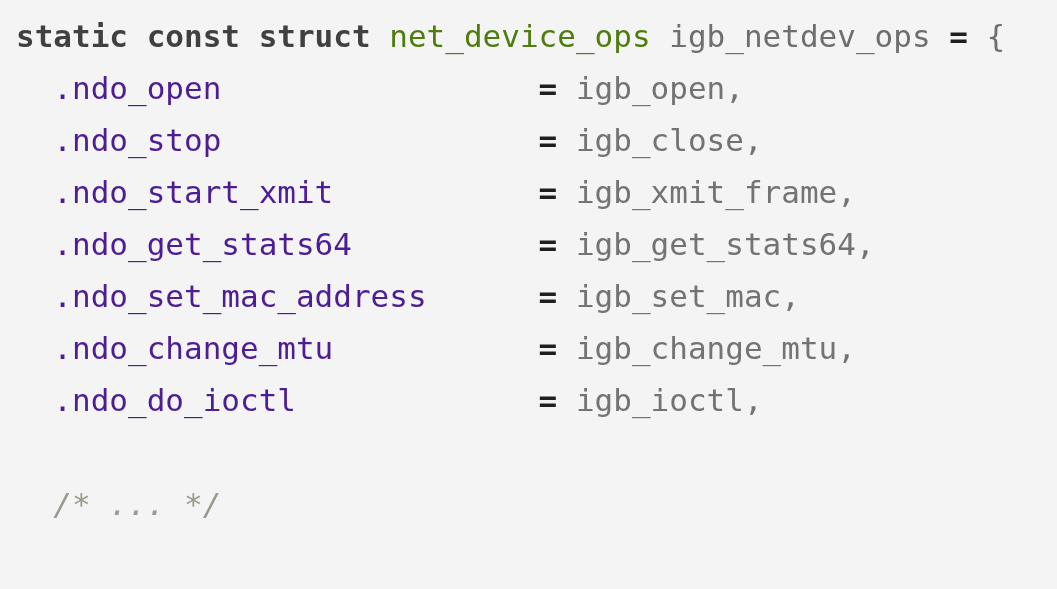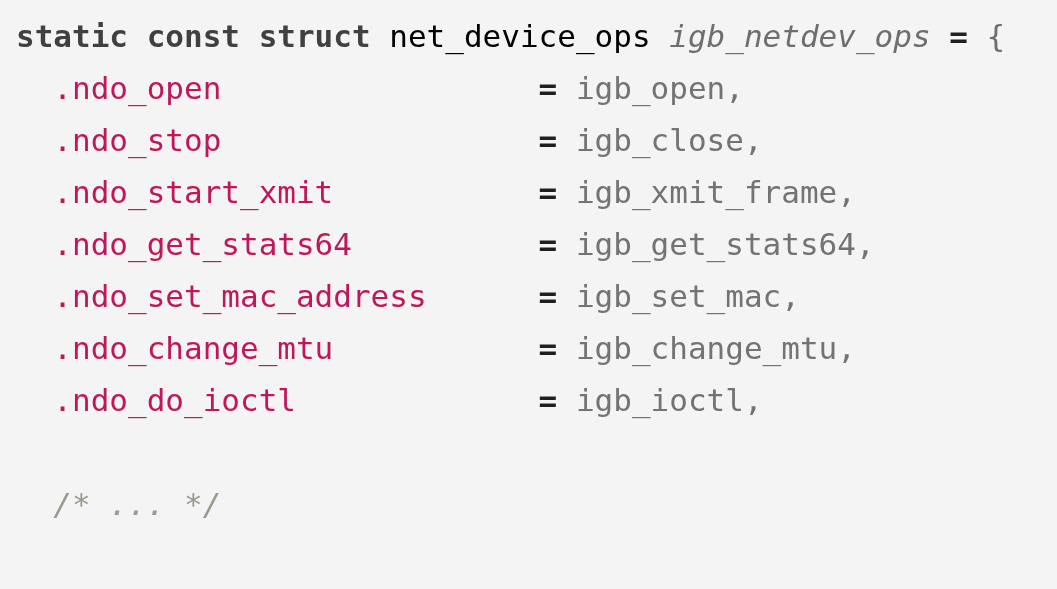--- a/index.html
+++ b/index.html
@@ -35,38 +35,37 @@
   .code-line.blank {
     height: 52px;
   }
 
   
   .tok-keyword {
     color: #404040;
     font-weight: bold;
   }
   .tok-type {
-    color: #000000;
+    color: #4d7c0f;
     font-weight: normal;
   }
   .tok-name {
     color: #6e6e6e;
     font-weight: normal;
-    font-style: italic;
   }
   .tok-op {
     color: #1f1f1f;
     font-weight: bold;
   }
   .tok-brace {
     color: #6e6e6e;
     font-weight: normal;
   }
   .tok-field {
-    color: #be185d;
+    color: #4c1d95;
     font-weight: normal;
   }
   .tok-value {
     color: #737373;
     font-weight: normal;
   }
   .tok-comment {
     color: #9a9a8e;
     font-style: italic;
     font-weight: normal;

